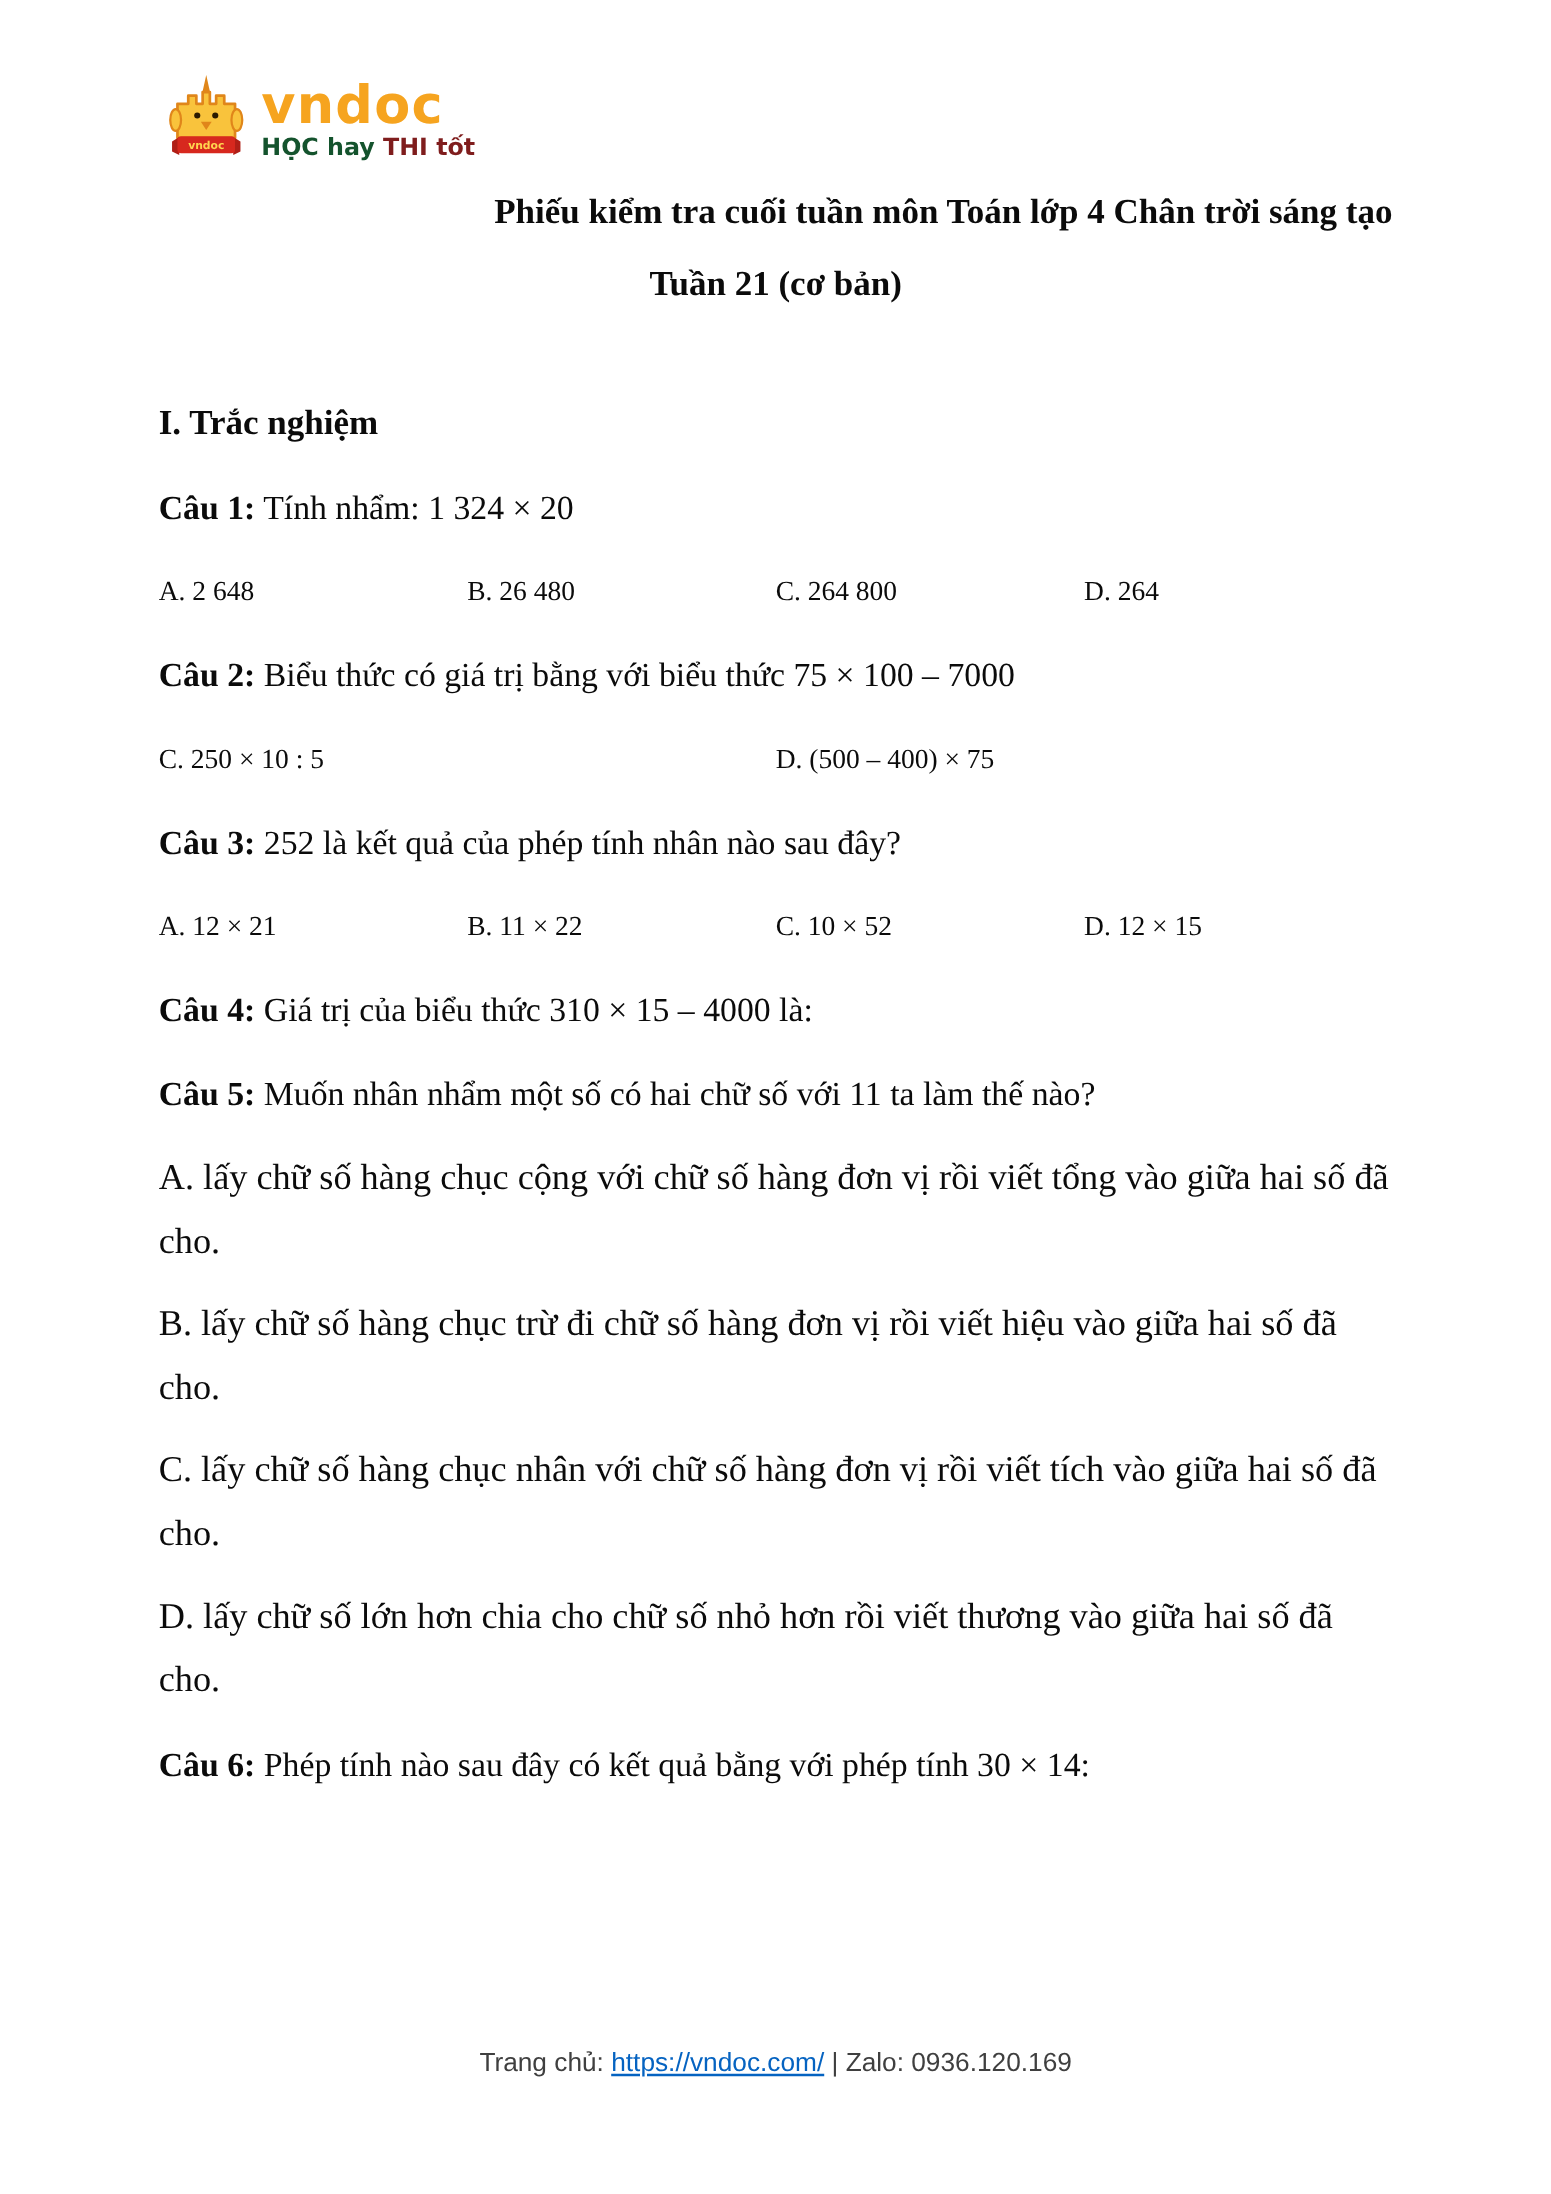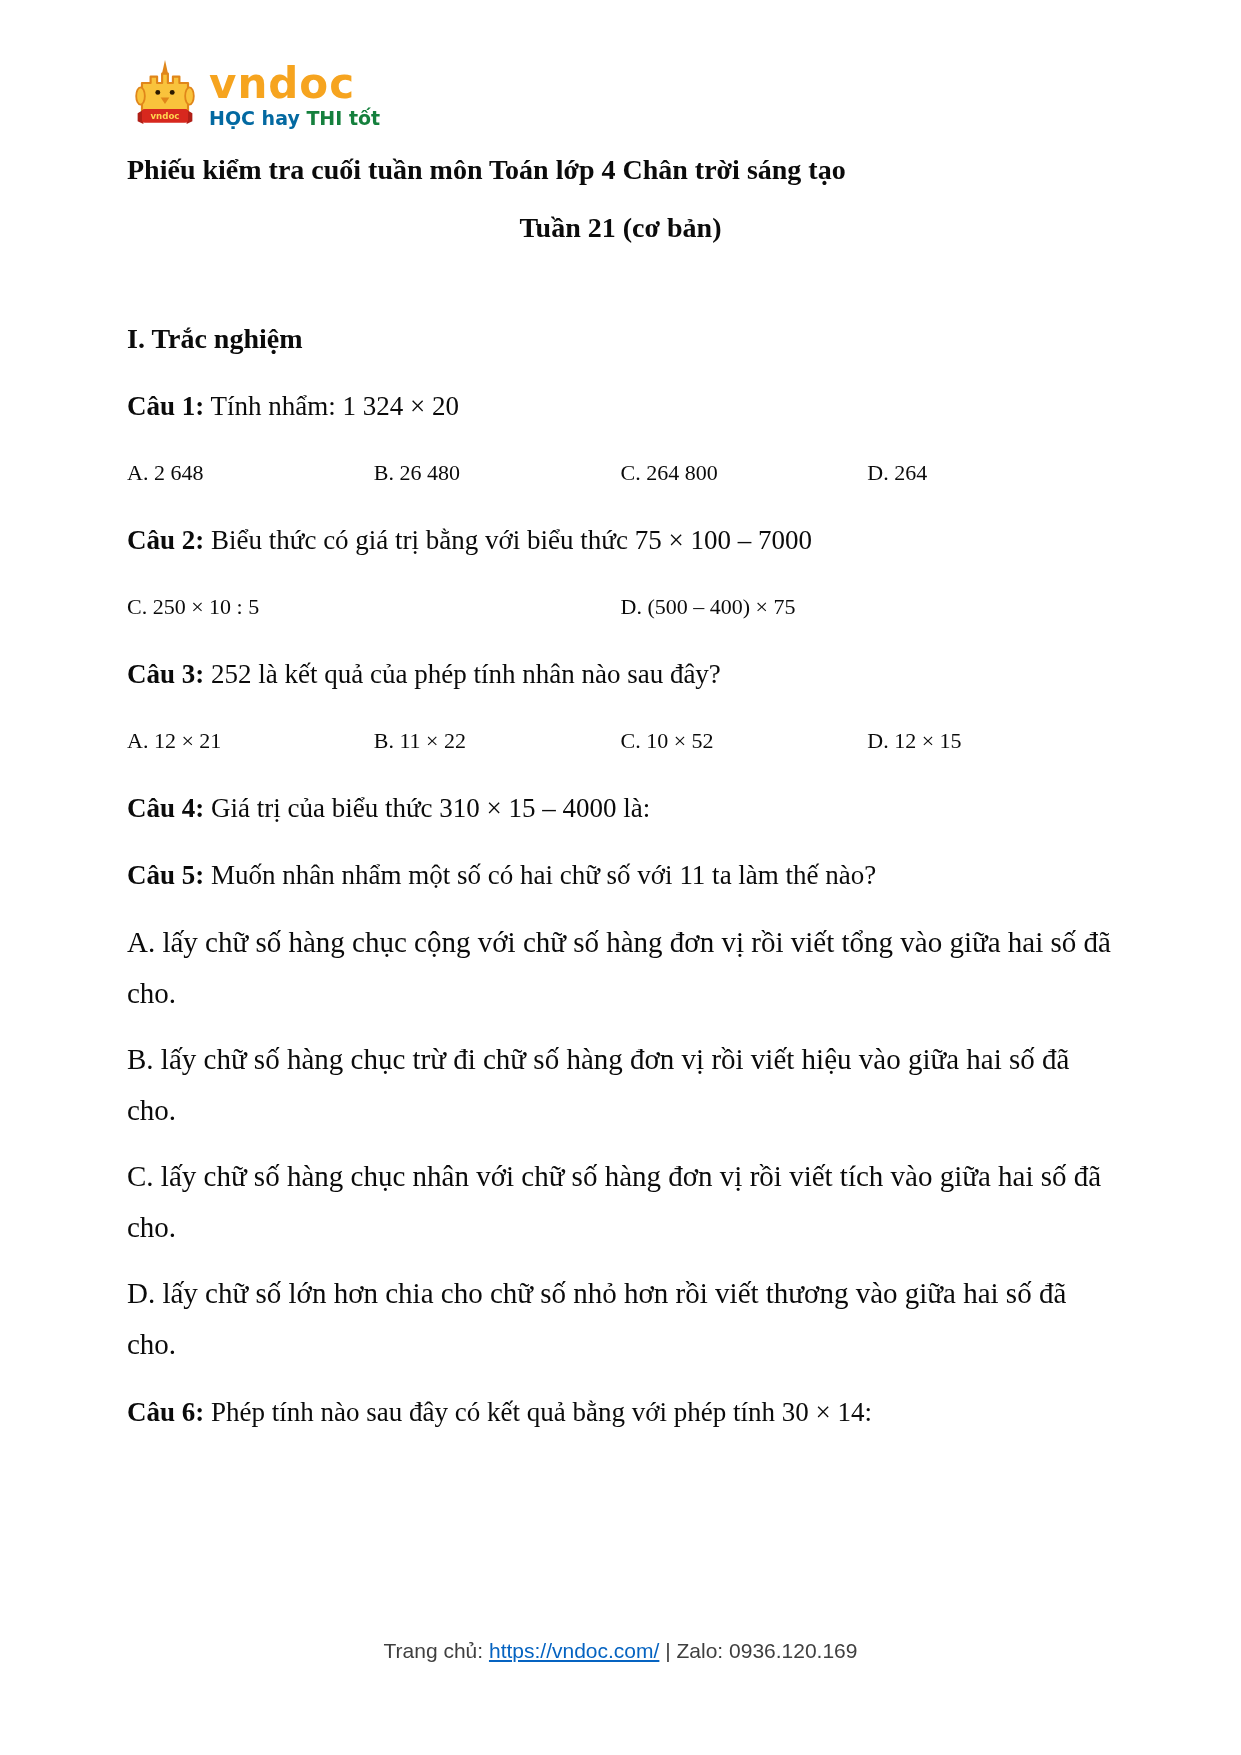--- a/index.html
+++ b/index.html
@@ -22,26 +22,26 @@
   .logo-text { display: flex; flex-direction: column; padding-top: 6px; }
   .brand {
     font-family: "DejaVu Sans", "Liberation Sans", sans-serif;
     font-weight: bold; font-size: 42px; line-height: 40px;
     letter-spacing: 1px; color: #f6a41f;
   }
   .tagline {
     font-family: "DejaVu Sans", "Liberation Sans", sans-serif;
     font-weight: bold; font-size: 19px; line-height: 24px; margin-top: 2px;
   }
-  .tag-green { color: #0369a1; }
-  .tag-red { color: #15803d; }
+  .tag-green { color: #14532d; }
+  .tag-red { color: #7f1d1d; }
 
   
   .title {
-    text-align: left; font-weight: bold; font-size: 28px;
+    text-align: right; font-weight: bold; font-size: 28px;
     line-height: 36px; margin: 16px 0 0 0;
   }
   .subtitle {
     text-align: center; font-weight: bold; font-size: 28px;
     line-height: 36px; margin: 22px 0 12px 0;
   }
 
   
   .section-heading {
     font-weight: bold; font-size: 28px; line-height: 54px;

